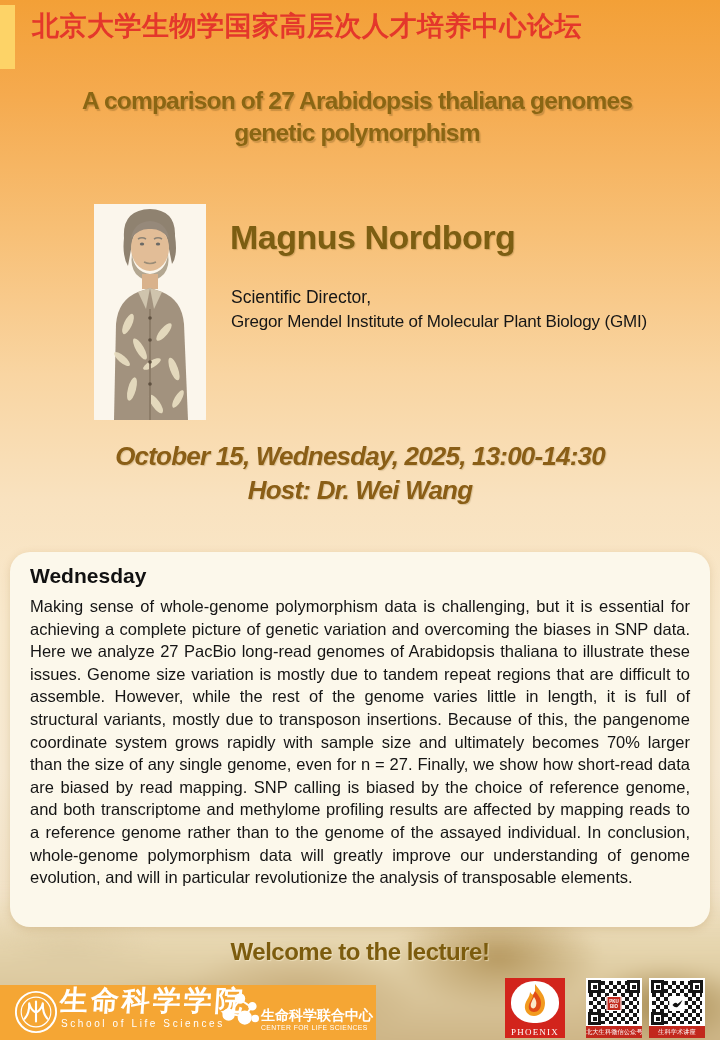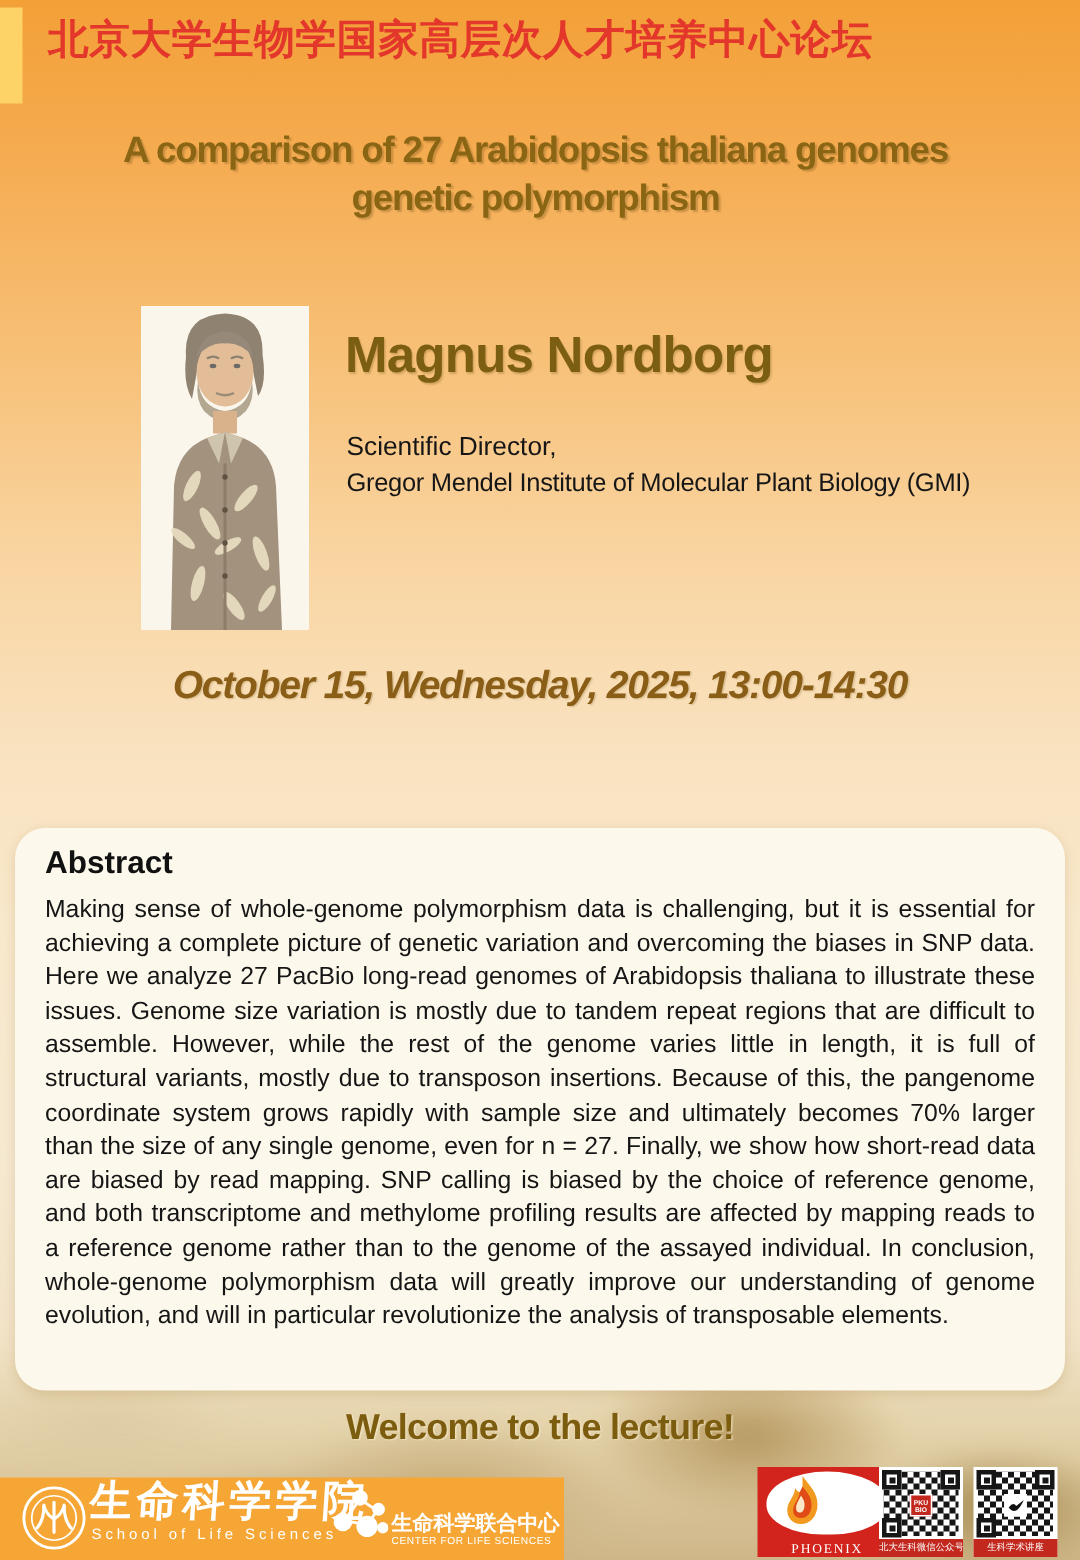--- a/index.html
+++ b/index.html
@@ -68,21 +68,21 @@
   .school-cn { position:absolute; left:60px; top:-3px; color:#fff; font-size:28px; font-weight:bold;
     letter-spacing:3px; white-space:nowrap; transform:skewX(-4deg); }
   .school-en { position:absolute; left:61px; top:33px; color:#fff; font-size:10px;
     letter-spacing:2.6px; white-space:nowrap; }
   .cls-icon { position:absolute; left:221px; top:4px; }
   .cls-cn { position:absolute; left:261px; top:22px; color:#fff; font-size:14px; font-weight:bold;
     white-space:nowrap; }
   .cls-en { position:absolute; left:261px; top:39px; color:#fff; font-size:6.8px;
     letter-spacing:0.4px; white-space:nowrap; }
 
-  .phoenix { position:absolute; left:505px; top:978px; width:60px; height:60px; background:#d2241c;padding-left:33px; }
+  .phoenix { position:absolute; left:505px; top:978px; width:60px; height:60px; background:#d2241c; }
   .phoenix-blob { position:absolute; left:6px; right:6px; top:3px; bottom:15px;
     background:#fff; border-radius:50% 50% 46% 46%; }
   .phoenix-blob svg { position:absolute; left:7px; top:2px; }
   .phoenix-label { position:absolute; left:0; bottom:1px; width:100%; text-align:center;
     color:#fff; font-family:"Liberation Serif", serif; font-size:9px; letter-spacing:1.2px; }
 
   .qr { position:absolute; top:978px; width:56px; height:60px; background:#fff; }
   .qr1 { left:586px; } .qr2 { left:649px; }
   .qr-pattern { position:absolute; left:3px; right:3px; top:3px; bottom:14px;
     background:repeating-conic-gradient(#161616 0% 25%, #ffffff 0% 50%);
@@ -152,24 +152,25 @@
       <path d="M50 58 q6 3 12 0" stroke="#9a8c77" stroke-width="1.5" fill="none"></path>
     </svg>
   </div>
 
   <div class="name">Magnus Nordborg</div>
   <div class="role">Scientific Director,</div>
   <div class="affil">Gregor Mendel Institute of Molecular Plant Biology (GMI)</div>
 
   <div class="details">
     <div>October 15, Wednesday, 2025, 13:00-14:30</div>
+    <div>Host: Dr. Wei Wang</div>
   </div>
 
   <section class="abstract-box">
-    <h2>Abstract</h2>
+    <h2>Wednesday</h2>
     <p>Making sense of whole-genome polymorphism data is challenging, but it is essential for achieving a complete picture of genetic variation and overcoming the biases in SNP data. Here we analyze 27 PacBio long-read genomes of Arabidopsis thaliana to illustrate these issues. Genome size variation is mostly due to tandem repeat regions that are difficult to assemble. However, while the rest of the genome varies little in length, it is full of structural variants, mostly due to transposon insertions. Because of this, the pangenome coordinate system grows rapidly with sample size and ultimately becomes 70% larger than the size of any single genome, even for n = 27. Finally, we show how short-read data are biased by read mapping. SNP calling is biased by the choice of reference genome, and both transcriptome and methylome profiling results are affected by mapping reads to a reference genome rather than to the genome of the assayed individual. In conclusion, whole-genome polymorphism data will greatly improve our understanding of genome evolution, and will in particular revolutionize the analysis of transposable elements.</p>
   </section>
 
   <div class="welcome">Welcome to the lecture!</div>
 
   <footer>
     <div class="school-bar">
       <div class="seal">
         <svg width="44" height="44" viewBox="0 0 46 46">
           <circle cx="23" cy="23" r="21" fill="none" stroke="#fff" stroke-width="2"></circle>

